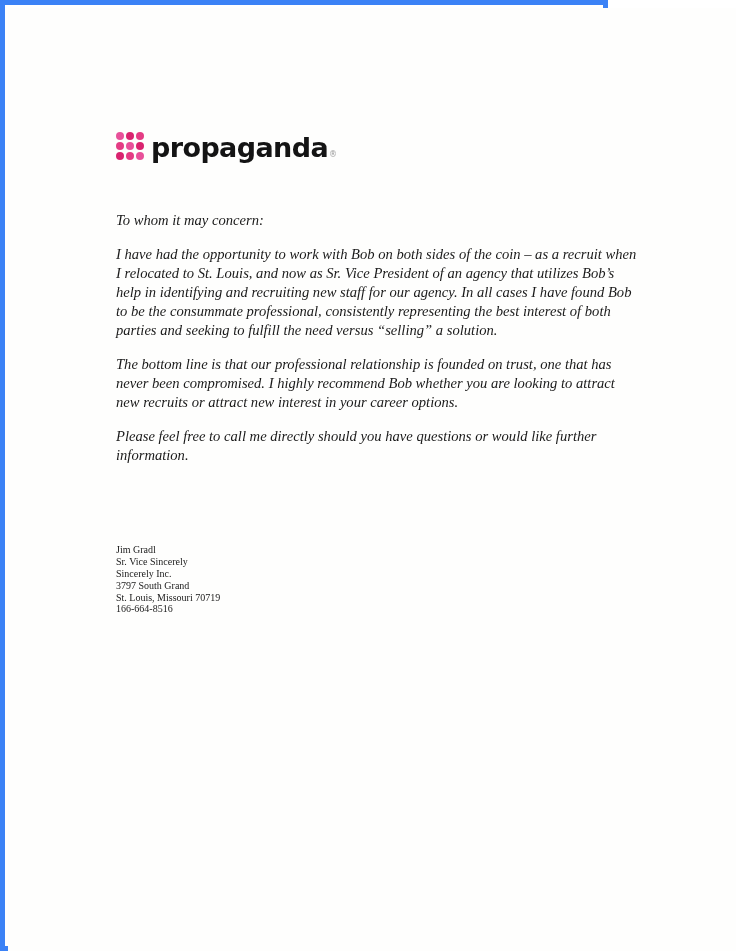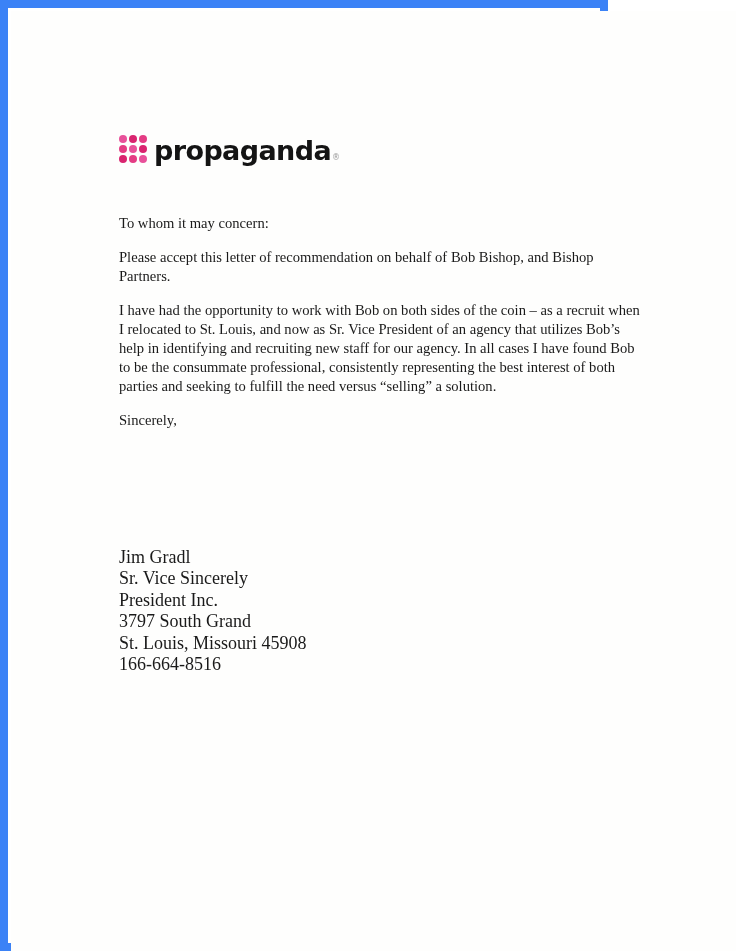--- a/index.html
+++ b/index.html
@@ -15,21 +15,21 @@
   }
 
   
   #page-frame {
     position: absolute;
     left: 0;
     top: 0;
     width: 608px;
     height: 951px;
     box-sizing: border-box;
-    border: 8px solid #3b82f6;
+    border: 5px solid #3b82f6;
     background: #ffffff;
   }
 
   #page-sheet {
     position: absolute;
     left: 3px;
     top: 3px;
     width: 730px;
     height: 945px;
     background: #fefefd;
@@ -82,32 +82,33 @@
 
   
   #letter-body {
     position: absolute;
     left: 108px;
     top: 203px;
     width: 522px;
     color: #1a1a1a;
     font-size: 14.6px;
     line-height: 1.30;
+    font-style: italic;
   }
   #letter-body .para {
     margin: 0 0 15px 0;
     text-align: left;
   }
 
   #signature-block {
     position: absolute;
     left: 108px;
     top: 536px;
     color: #1a1a1a;
-    font-size: 18px;
+    font-size: 10px;
     line-height: 1.19;
   }
   #signature-block .sig-line {
     margin: 0;
     white-space: nowrap;
   }
 </style>
 </head>
 <body>
 
@@ -125,28 +126,28 @@
         <span class="dot d2"></span>
         <span class="dot d3"></span>
         <span class="dot d1"></span>
       </div>
       <span id="logo-wordmark">propaganda</span>
       <span id="logo-tm">®</span>
     </div>
 
     <div id="letter-body">
       <p class="para">To whom it may concern:</p>
-      <p class="para">Please accept this letter of recommendation on behalf of Bob Bishop, and Bishop Partners.</p>
       <p class="para">I have had the opportunity to work with Bob on both sides of the coin – as a recruit when I relocated to St. Louis, and now as Sr. Vice President of an agency that utilizes Bob’s help in identifying and recruiting new staff for our agency. In all cases I have found Bob to be the consummate professional, consistently representing the best interest of both parties and seeking to fulfill the need versus “selling” a solution.</p>
-      <p class="para">Sincerely,</p>
+      <p class="para">The bottom line is that our professional relationship is founded on trust, one that has never been compromised. I highly recommend Bob whether you are looking to attract new recruits or attract new interest in your career options.</p>
+      <p class="para">Please feel free to call me directly should you have questions or would like further information.</p>
     </div>
 
     <div id="signature-block">
       <p class="sig-line">Jim Gradl</p>
       <p class="sig-line">Sr. Vice Sincerely</p>
-      <p class="sig-line">President Inc.</p>
+      <p class="sig-line">Sincerely Inc.</p>
       <p class="sig-line">3797 South Grand</p>
-      <p class="sig-line">St. Louis, Missouri 45908</p>
+      <p class="sig-line">St. Louis, Missouri 70719</p>
       <p class="sig-line">166-664-8516</p>
     </div>
 
   </div>
 </div>
 
 </body></html>

